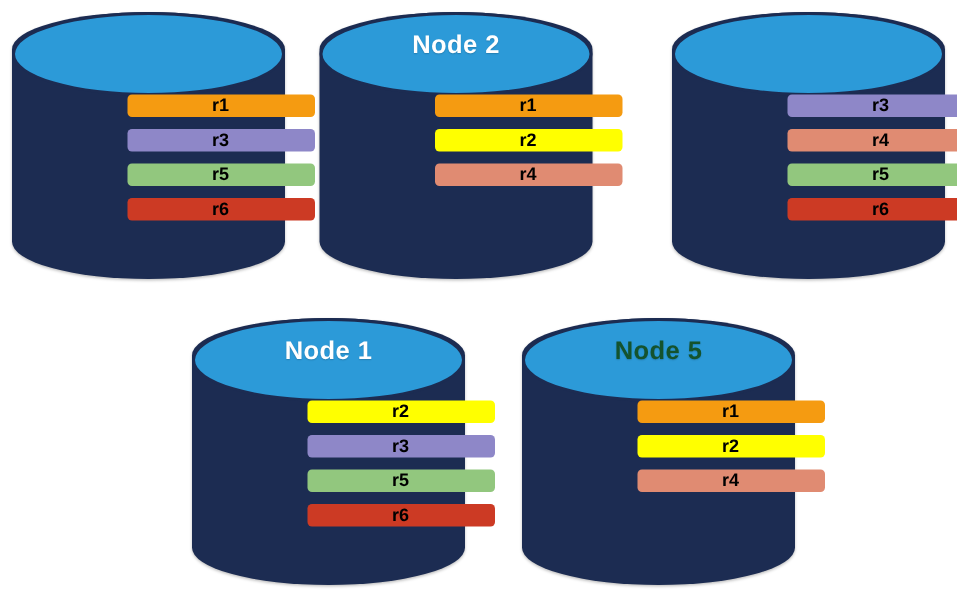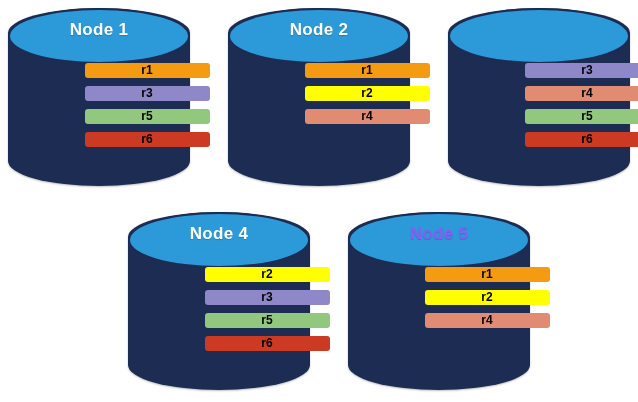--- a/index.html
+++ b/index.html
@@ -77,29 +77,28 @@
   }
   .record:last-child { margin-bottom: 0; }
 </style>
 </head>
 <body>
 
 <div id="canvas" style="background: rgb(255, 255, 255);">
     <div class="node" style="left: 8px; top: 8px; width: 182px; height: 178px;">
       <div class="node-body" style="background: rgb(28, 44, 82);"></div>
       <div class="node-top" style="background: rgb(44, 154, 216); border-color: rgb(28, 44, 82);"></div>
-      <div class="node-title" style="color: rgb(255, 255, 255);">Node  1</div>
       <div class="node-records">
         <div class="record" style="background: rgb(245, 155, 17); color: rgb(0, 0, 0);">r1</div>
         <div class="record" style="background: rgb(142, 135, 200); color: rgb(0, 0, 0);">r3</div>
         <div class="record" style="background: rgb(146, 199, 126); color: rgb(0, 0, 0);">r5</div>
         <div class="record" style="background: rgb(204, 58, 36); color: rgb(0, 0, 0);">r6</div>
       </div>
     </div>
-    <div class="node" style="left: 228px; top: 8px; width: 182px; height: 178px;">
+    <div class="node" style="left: 213px; top: 8px; width: 182px; height: 178px;">
       <div class="node-body" style="background: rgb(28, 44, 82);"></div>
       <div class="node-top" style="background: rgb(44, 154, 216); border-color: rgb(28, 44, 82);"></div>
       <div class="node-title" style="color: rgb(255, 255, 255);">Node  2</div>
       <div class="node-records">
         <div class="record" style="background: rgb(245, 155, 17); color: rgb(0, 0, 0);">r1</div>
         <div class="record" style="background: rgb(255, 255, 0); color: rgb(0, 0, 0);">r2</div>
         <div class="record" style="background: rgb(224, 139, 114); color: rgb(0, 0, 0);">r4</div>
       </div>
     </div>
     <div class="node" style="left: 448px; top: 8px; width: 182px; height: 178px;">
@@ -108,31 +107,31 @@
       <div class="node-records">
         <div class="record" style="background: rgb(142, 135, 200); color: rgb(0, 0, 0);">r3</div>
         <div class="record" style="background: rgb(224, 139, 114); color: rgb(0, 0, 0);">r4</div>
         <div class="record" style="background: rgb(146, 199, 126); color: rgb(0, 0, 0);">r5</div>
         <div class="record" style="background: rgb(204, 58, 36); color: rgb(0, 0, 0);">r6</div>
       </div>
     </div>
     <div class="node" style="left: 128px; top: 212px; width: 182px; height: 178px;">
       <div class="node-body" style="background: rgb(28, 44, 82);"></div>
       <div class="node-top" style="background: rgb(44, 154, 216); border-color: rgb(28, 44, 82);"></div>
-      <div class="node-title" style="color: rgb(255, 255, 255);">Node  4</div>
+      <div class="node-title" style="color: rgb(255, 255, 255);">Node  1</div>
       <div class="node-records">
         <div class="record" style="background: rgb(255, 255, 0); color: rgb(0, 0, 0);">r2</div>
         <div class="record" style="background: rgb(142, 135, 200); color: rgb(0, 0, 0);">r3</div>
         <div class="record" style="background: rgb(146, 199, 126); color: rgb(0, 0, 0);">r5</div>
         <div class="record" style="background: rgb(204, 58, 36); color: rgb(0, 0, 0);">r6</div>
       </div>
     </div>
     <div class="node" style="left: 348px; top: 212px; width: 182px; height: 178px;">
       <div class="node-body" style="background: rgb(28, 44, 82);"></div>
       <div class="node-top" style="background: rgb(44, 154, 216); border-color: rgb(28, 44, 82);"></div>
-      <div class="node-title" style="color: #8b5cf6;">Node  5</div>
+      <div class="node-title" style="color: #14532d;">Node  5</div>
       <div class="node-records">
         <div class="record" style="background: rgb(245, 155, 17); color: rgb(0, 0, 0);">r1</div>
         <div class="record" style="background: rgb(255, 255, 0); color: rgb(0, 0, 0);">r2</div>
         <div class="record" style="background: rgb(224, 139, 114); color: rgb(0, 0, 0);">r4</div>
       </div>
     </div>
   </div>
 
 </body></html>

